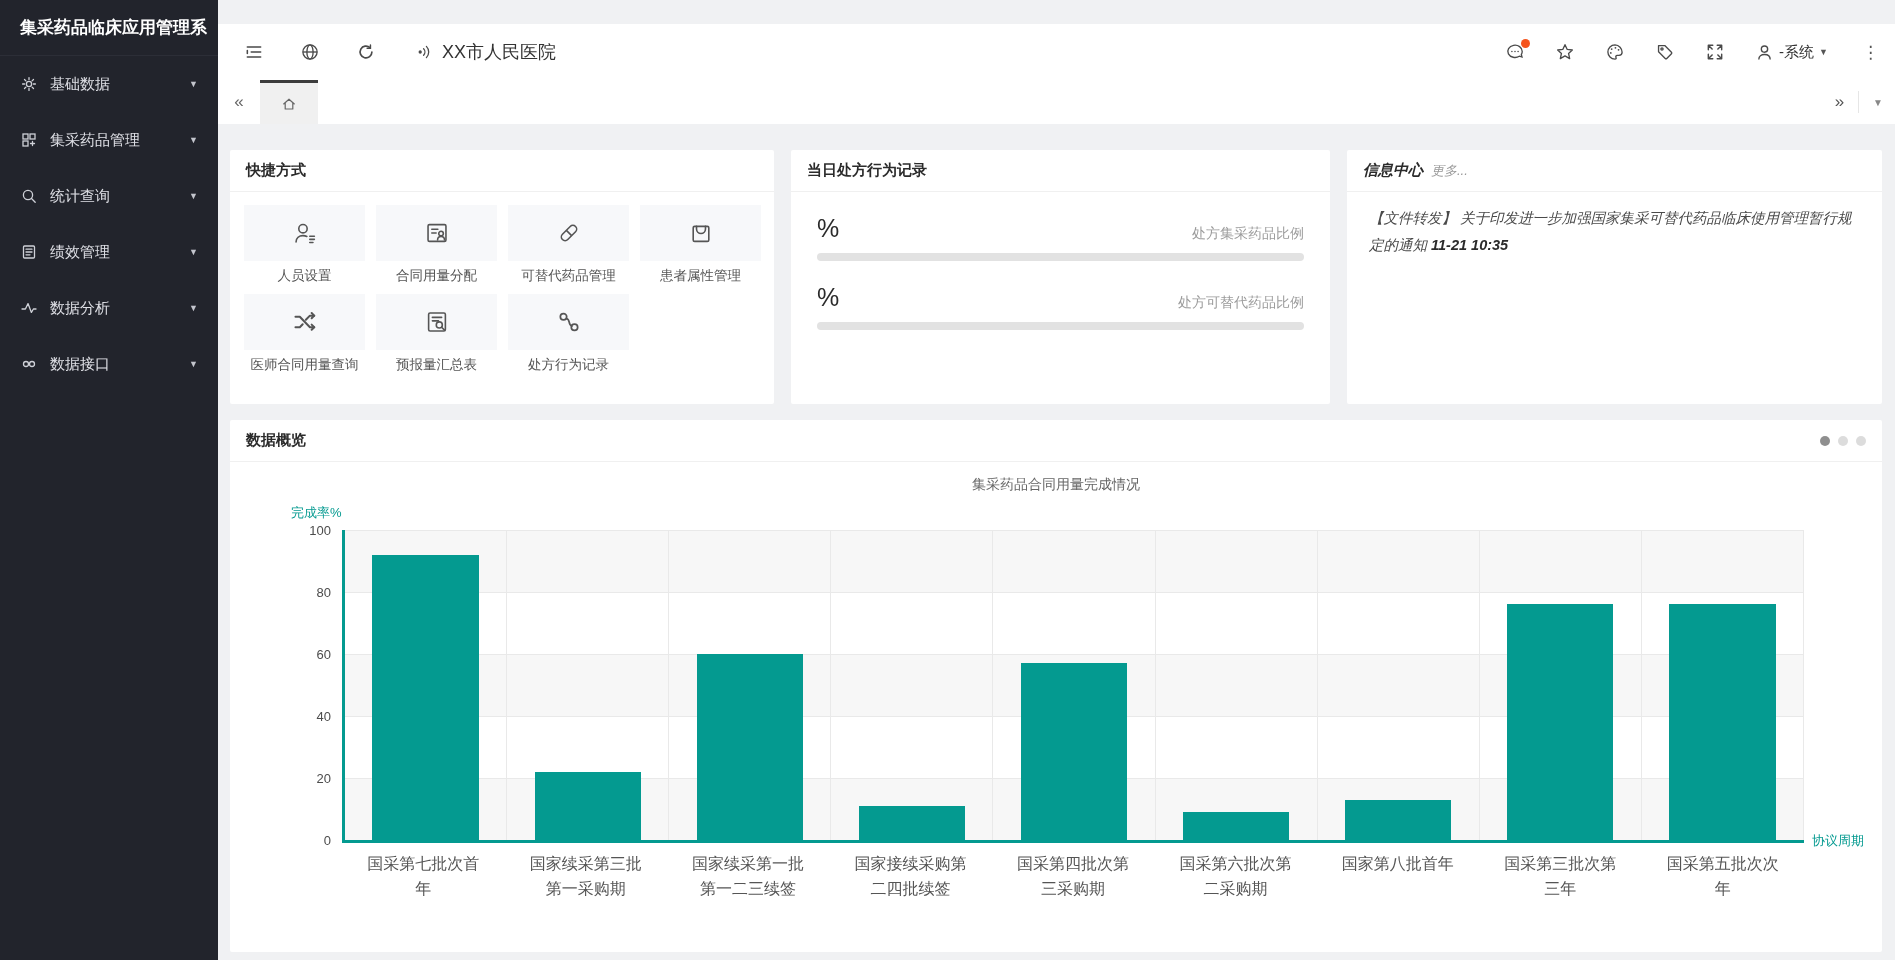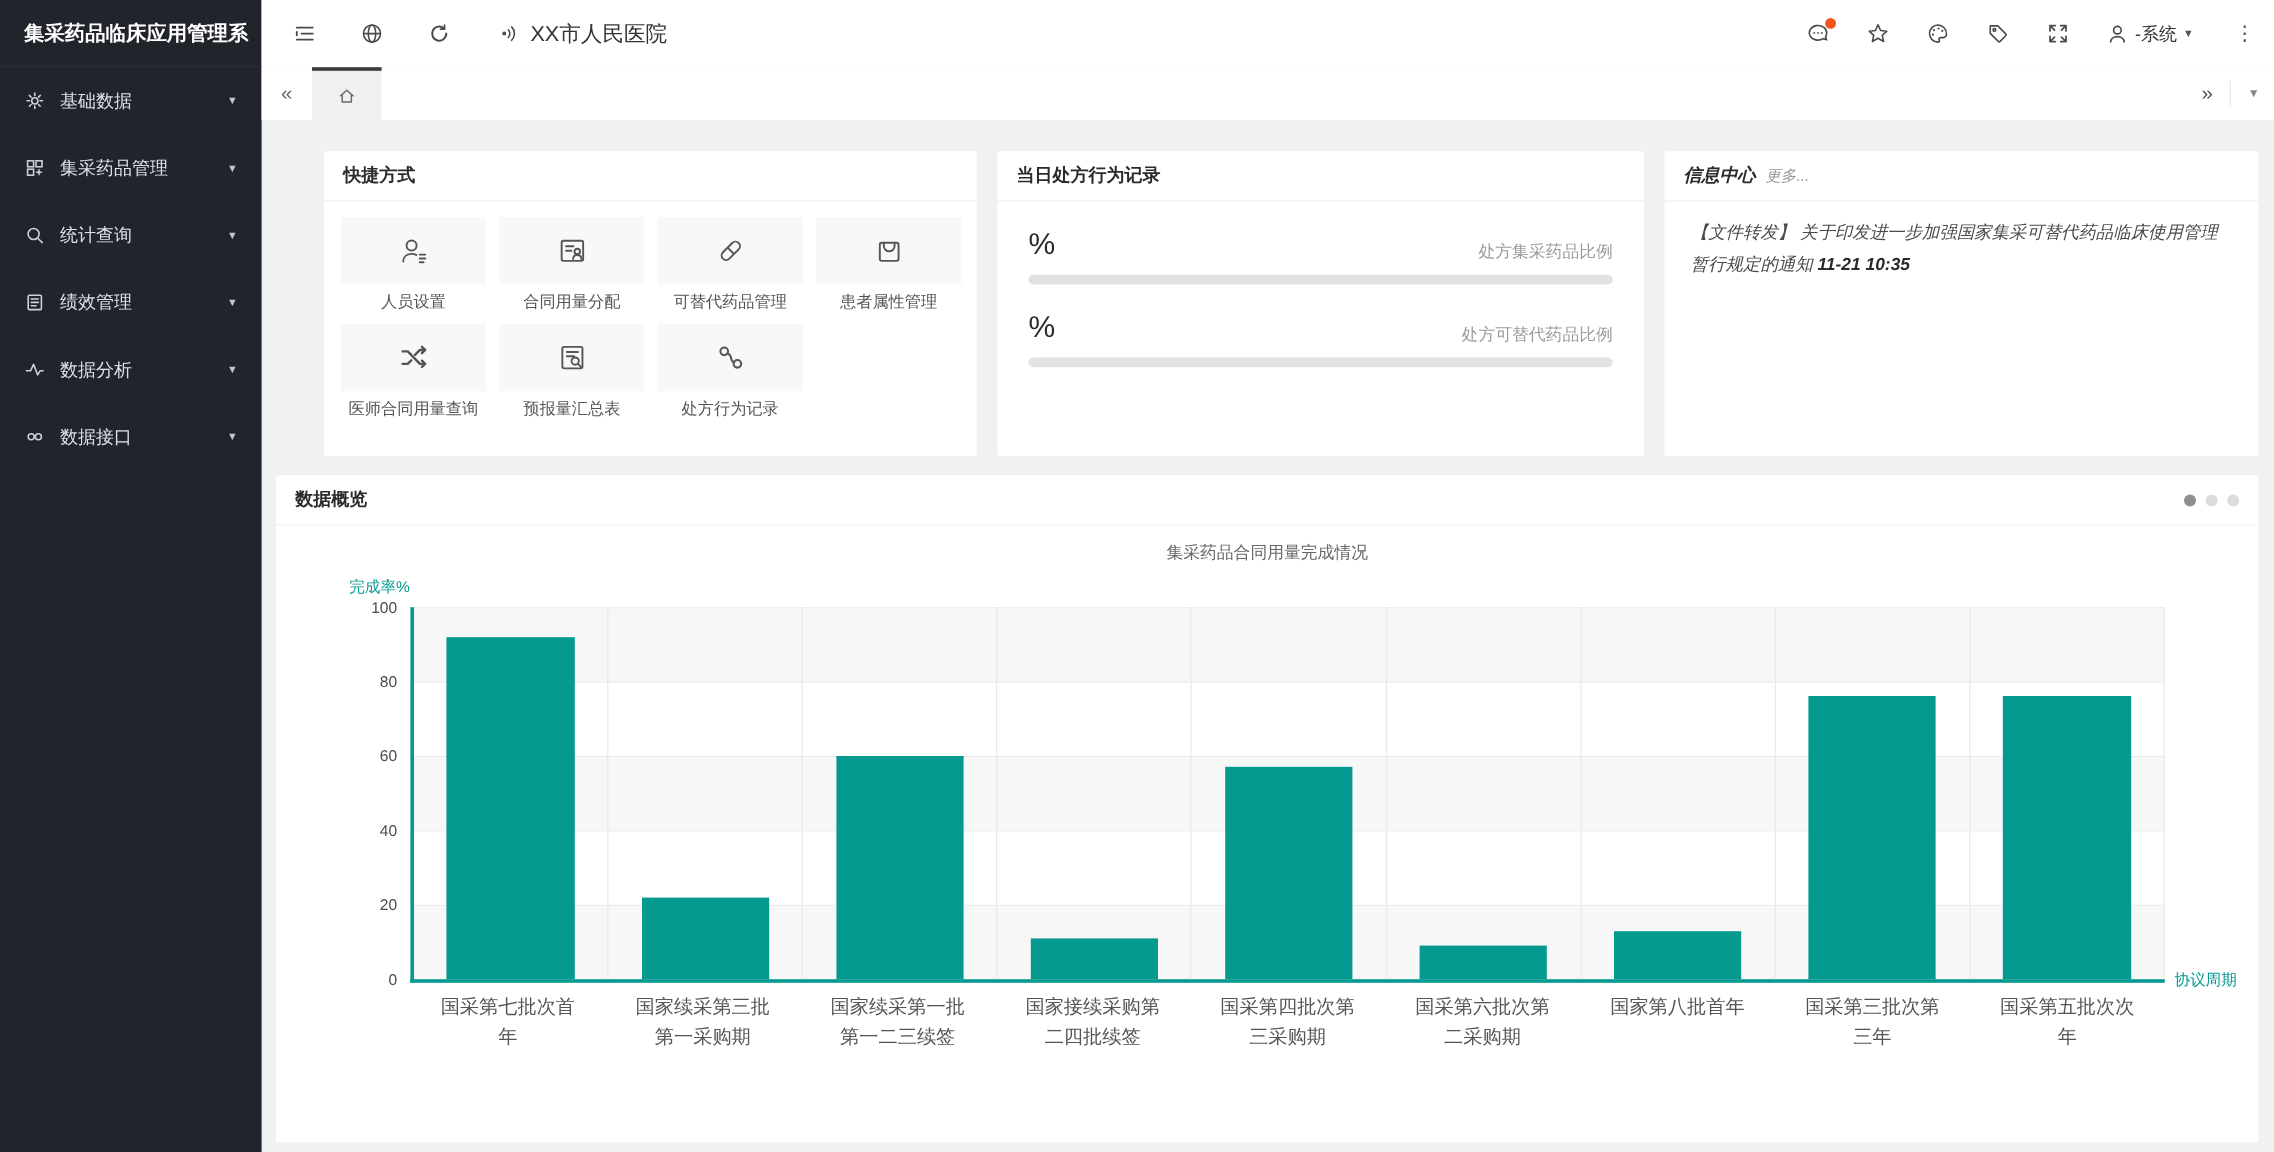--- a/index.html
+++ b/index.html
@@ -11,21 +11,21 @@
   .sidebar { width:218px; height:100%; background:#22242c; color:#dfe0e6; flex:none; }
   .sb-title { height:56px; line-height:56px; padding-left:20px; font-size:17px; font-weight:bold; color:#fff;
               white-space:nowrap; overflow:hidden; border-bottom:1px solid #2c2e37; }
   .menu-item { height:56px; display:flex; align-items:center; padding:0 20px; gap:12px; font-size:15px; cursor:pointer; }
   .menu-item .mi-icon { width:18px; height:18px; flex:none; display:flex; }
   .menu-item .caret { margin-left:auto; font-size:9px; color:#c3c5cd; }
 
   
   .main { flex:1; display:flex; flex-direction:column; min-width:0; }
 
-  .header { height:56px; background:#fff; display:flex; align-items:center; padding:0 16px 0 26px; flex:none; }
+  .header { height:56px; background:#fff; display:flex; align-items:center; padding:0 16px 0 26px; flex:none;margin-top:24px; }
   .h-left { display:flex; align-items:center; gap:36px; }
   .hicon { width:20px; height:20px; display:flex; cursor:pointer; }
   .hospital { margin-left:40px; display:flex; align-items:center; gap:8px; font-size:18px; color:#333; }
   .h-right { margin-left:auto; display:flex; align-items:center; gap:30px;text-align:center; }
   .badge-wrap { position:relative; }
   .badge { position:absolute; top:-3px; right:-5px; width:9px; height:9px; border-radius:50%; }
   .user { display:flex; align-items:center; gap:5px; font-size:15px; color:#333; cursor:pointer; }
   .user .caret { font-size:9px; color:#555; }
   .vdots { font-size:17px; color:#555; letter-spacing:0; cursor:pointer; margin-left:4px; }
 
@@ -36,21 +36,21 @@
   .tab-expand { font-size:17px; color:#555; cursor:pointer; }
   .tab-divider { width:1px; height:22px; background:#e6e6e6; }
   .tab-caret { font-size:10px; color:#888; cursor:pointer; }
 
   
   .content { flex:1; padding:26px 13px 8px 12px; display:flex; flex-direction:column; min-height:0; }
   .cards-row { display:flex; gap:17px; flex:none; }
   .card { background:#fff; border-radius:2px; }
   .card-h { height:42px; display:flex; align-items:center; padding:0 16px; font-size:15px; font-weight:bold; color:#2b2b2b;
             border-bottom:1px solid #f0f0f0; }
-  .card1 { width:544px; height:254px;margin-left:40px; }
+  .card1 { width:544px; height:254px; }
   .card2 { width:539px; height:254px; }
   .card3 { flex:1; height:254px;font-style:italic; }
 
   .shortcuts-body { padding:13px 14px 0 14px; display:grid; grid-template-columns:repeat(4,121px); column-gap:11px; }
   .sc-item { text-align:center; cursor:pointer; }
   .sc-tile { height:56px; background:#f7f8fa; display:flex; align-items:center; justify-content:center; }
   .sc-label { font-size:13.5px; color:#555; margin:6px 0 9px; white-space:nowrap; }
 
   .presc-body { padding:22px 26px 0; }
   .presc-row { margin-bottom:22px; }

